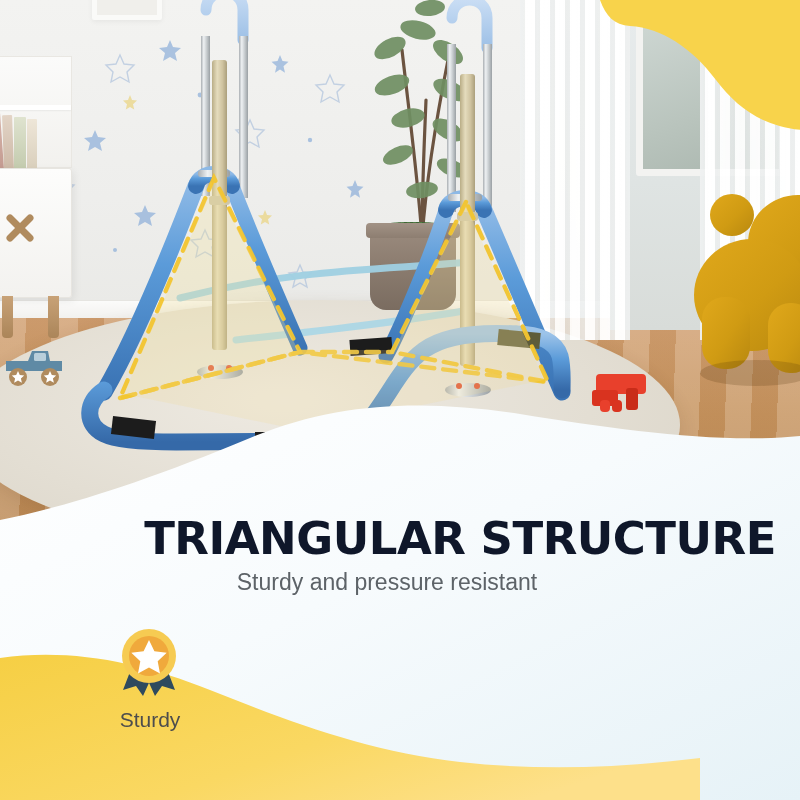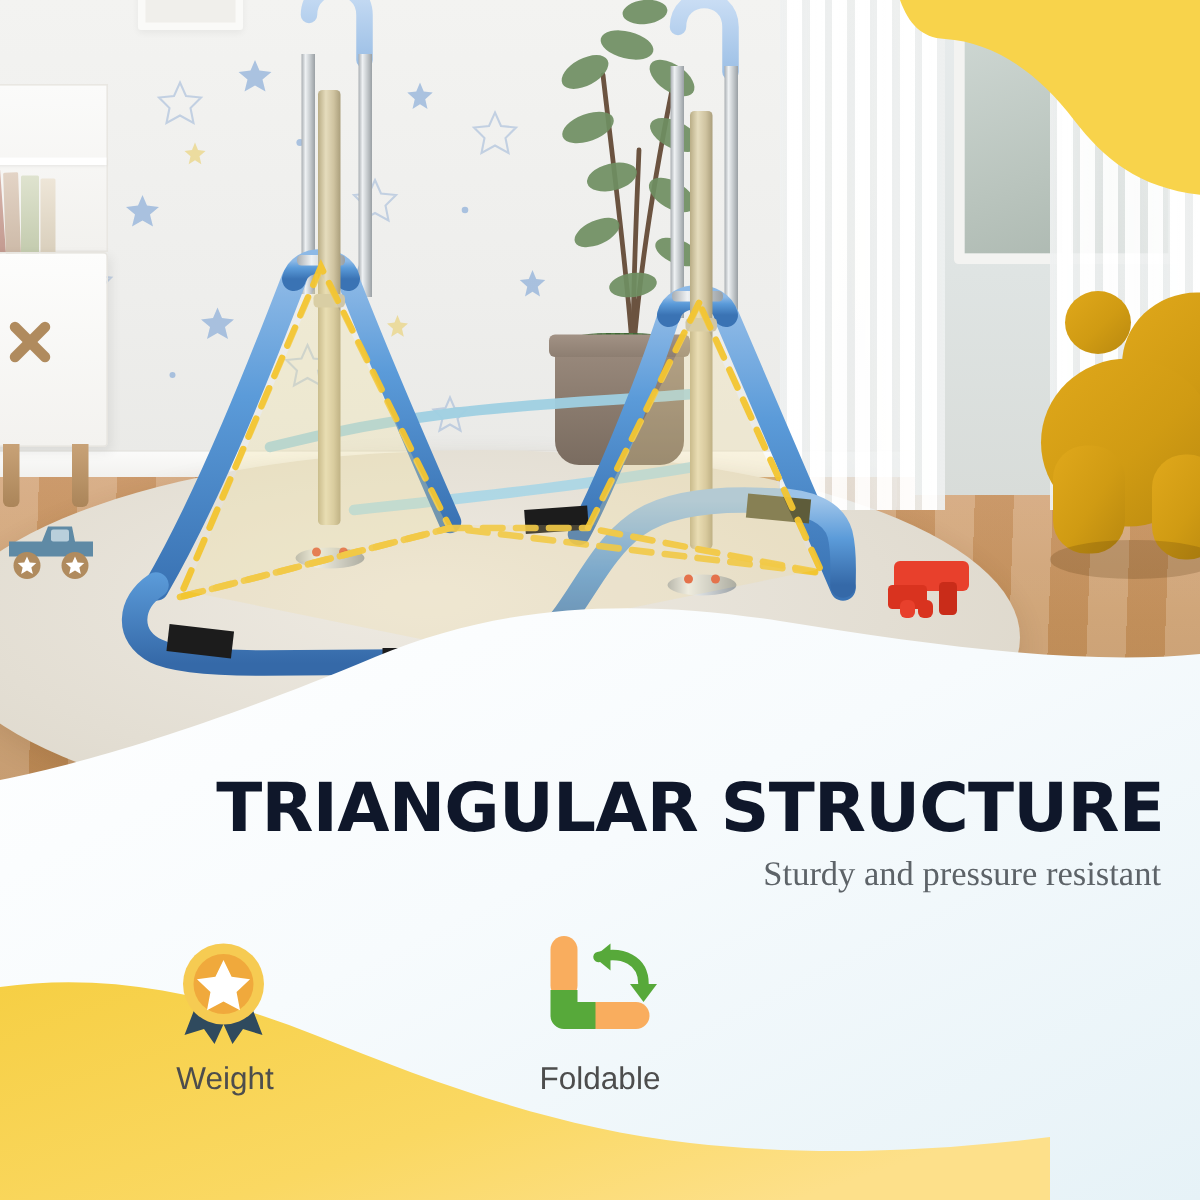--- a/index.html
+++ b/index.html
@@ -129,22 +129,22 @@
     text-align:right;
     font-family:"DejaVu Sans", sans-serif;
     font-weight:bold;
     font-size:45px;
     letter-spacing:-0.5px;
     color:#0f172a;
     line-height:1;
   }
   .subtitle {
     position:absolute; left:0; top:569px; width:774px;
-    text-align:right;
-    font-family:Liberation Serif, serif;
+    text-align:center;
+    font-family:Liberation Sans, sans-serif;
     font-size:23px;
     color:#5d6368;
     line-height:1.2;
   }
 
   
   .features { position:absolute; left:0; top:612px; width:800px; height:180px; }
   .feature { position:absolute; text-align:center; }
   .feature .ficon { height:78px; display:flex; align-items:center; justify-content:center; }
   .feature .flabel {
@@ -408,32 +408,19 @@
     <div class="feature f-stable">
       <div class="ficon">
         <svg width="78" height="78" viewBox="0 0 78 78">
           <path d="M22 44 L12 70 L25 66 L32 76 L42 54 Z" fill="#2f4a5e"></path>
           <path d="M54 44 L64 70 L51 66 L44 76 L34 54 Z" fill="#2f4a5e"></path>
           <circle cx="38" cy="36" r="27" fill="#f6cb52"></circle>
           <circle cx="38" cy="36" r="20" fill="#f0a93c"></circle>
           <path d="M38 20 l5.4 11.2 12.3 1.6 -9 8.5 2.3 12.2 -11 -5.9 -11 5.9 2.3 -12.2 -9 -8.5 12.3 -1.6z" fill="#ffffff"></path>
         </svg>
       </div>
-      <div class="flabel">Weight</div>
+      <div class="flabel">Sturdy</div>
     </div>
 
-    <div class="feature f-fold">
-      <div class="ficon">
-        <svg width="82" height="78" viewBox="0 0 82 78">
-          <rect x="8" y="4" width="18" height="42" rx="9" fill="#f9ad5e"></rect>
-          <rect x="30" y="48" width="44" height="18" rx="9" fill="#f9ad5e"></rect>
-          <path d="M8 40 L8 57 A9 9 0 0 0 17 66 L38 66 L38 48 L26 48 L26 40 Z" fill="#57a93a"></path>
-          <path d="M40 18 C56 14 70 20 70 36" fill="none" stroke="#57a93a" stroke-width="7" stroke-linecap="round"></path>
-          <path d="M48 9 L37 18 L48 27 Z" fill="#57a93a"></path>
-          <path d="M61 36 L70 48 L79 36 Z" fill="#57a93a"></path>
-        </svg>
-      </div>
-      <div class="flabel">Foldable</div>
-    </div>
 
 
   </div>
 </div>
 
 </body></html>

